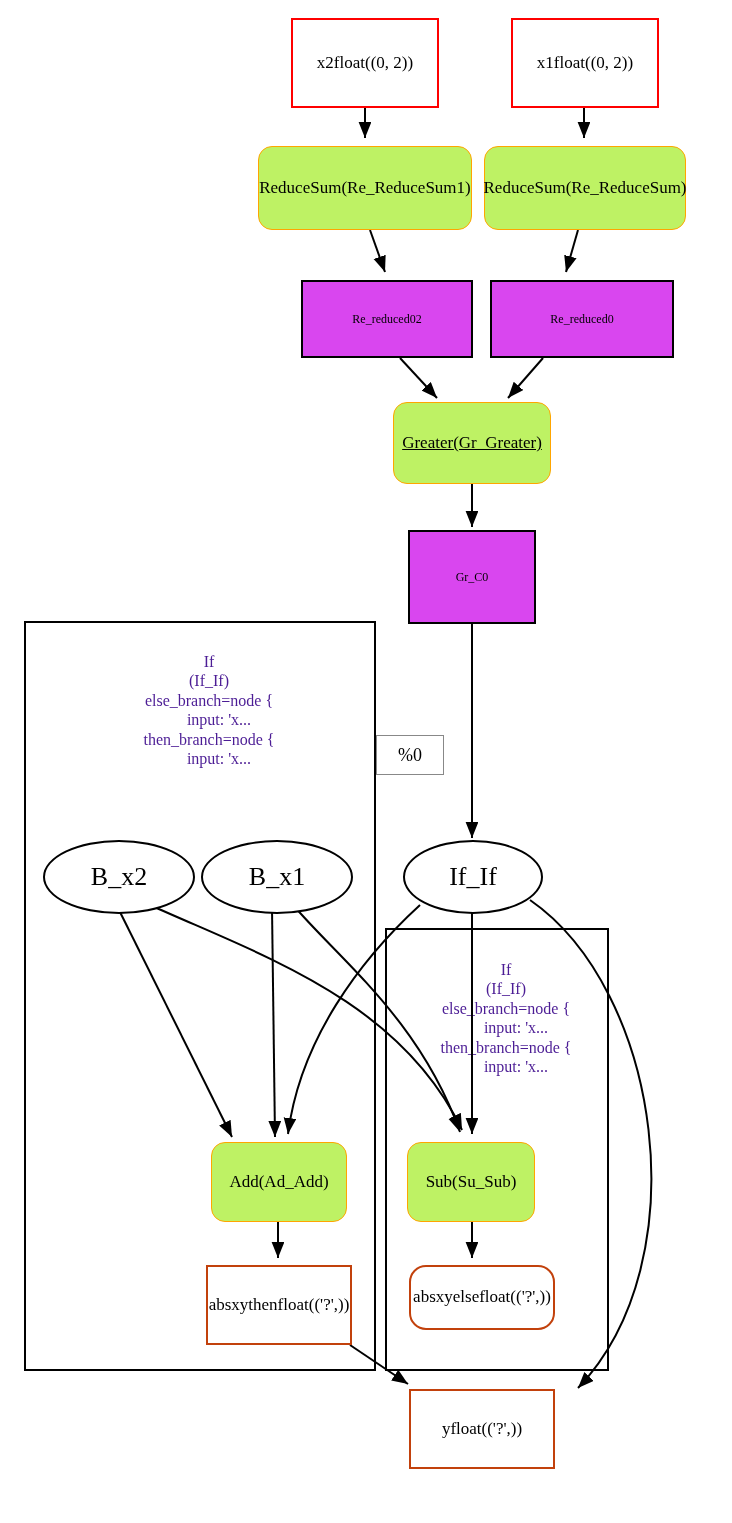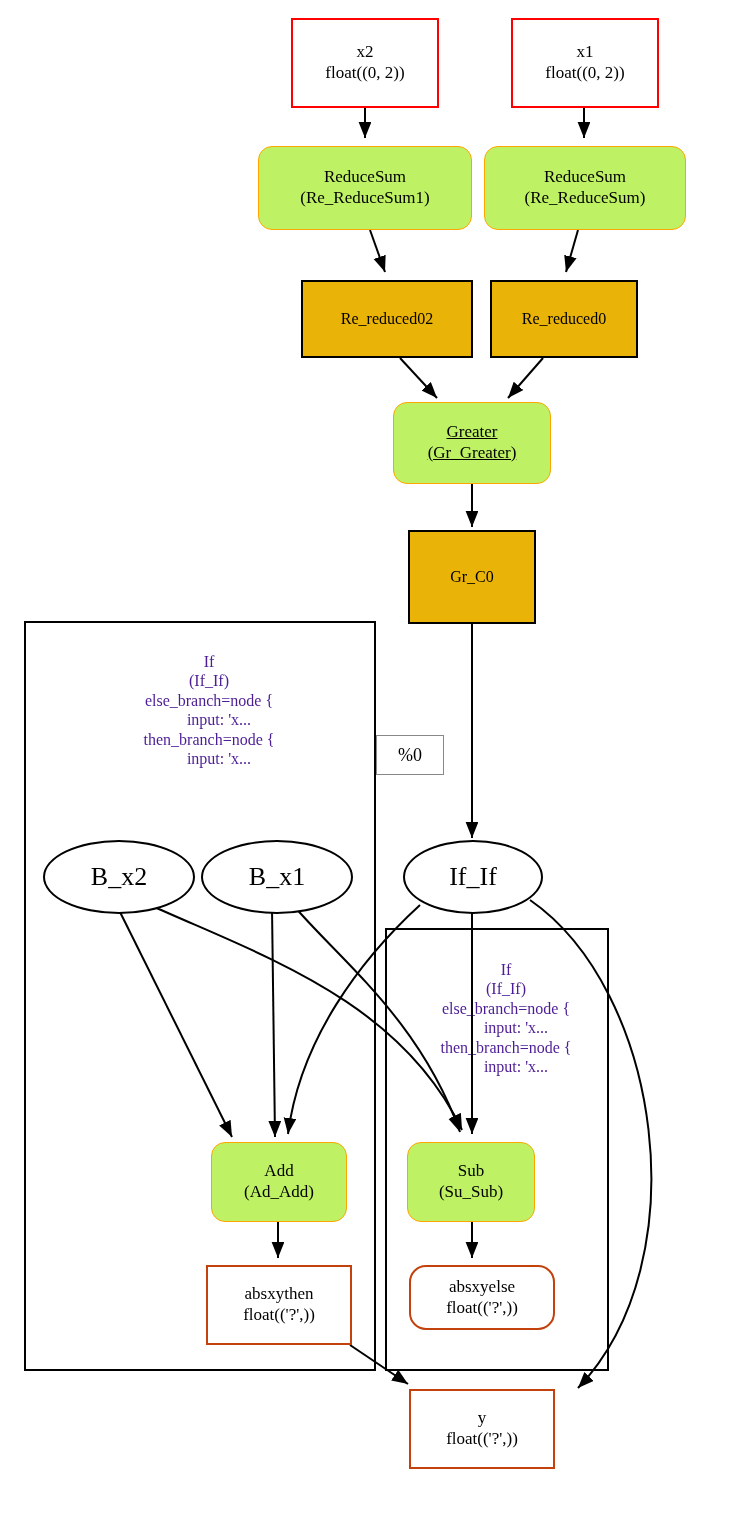--- a/index.html
+++ b/index.html
@@ -22,21 +22,21 @@
     left: 0;
     top: 0;
     width: 732px;
     height: 1523px;
     pointer-events: none;
   }
   .node {
     position: absolute;
     box-sizing: border-box;
     display: flex;
-    flex-direction: column;
+    flex-direction: row;
     align-items: center;
     justify-content: center;
     text-align: left;
     line-height: 1.22;
     color: #000000;
     white-space: pre;
   }
   .node .line {
     display: block;
   }
@@ -49,22 +49,22 @@
   
   .n-op {
     background: #bef264;
     border: 1px solid #ffa500;
     border-radius: 14px;
     font-size: 17px;
   }
   
   .n-box {
     border: 2px solid #000000;
-    background: #eab308;
-    font-size: 16px;
+    background: #d946ef;
+    font-size: 12px;
   }
   
   .n-output {
     border: 2px solid #c2410c;
     background: #ffffff;
     font-size: 17px;
   }
   
   .n-ellipse {
     border: 2px solid #000000;
@@ -189,21 +189,21 @@
 
   <div class="node n-op" style="left:484px; top:146px; width:202px; height:84px;">
     <span class="line">ReduceSum</span>
     <span class="line">(Re_ReduceSum)</span>
   </div>
 
   <div class="node n-box" style="left:301px; top:280px; width:172px; height:78px;">
     <span class="line">Re_reduced02</span>
   </div>
 
-  <div class="node n-box" style="left:490px; top:280px; width:148px; height:78px;">
+  <div class="node n-box" style="left:490px; top:280px; width:184px; height:78px;">
     <span class="line">Re_reduced0</span>
   </div>
 
   <div class="node n-op" style="left:393px; top:402px; width:158px; height:82px;text-decoration:underline;">
     <span class="line">Greater</span>
     <span class="line">(Gr_Greater)</span>
   </div>
 
   <div class="node n-box" style="left:408px; top:530px; width:128px; height:94px;">
     <span class="line">Gr_C0</span>

